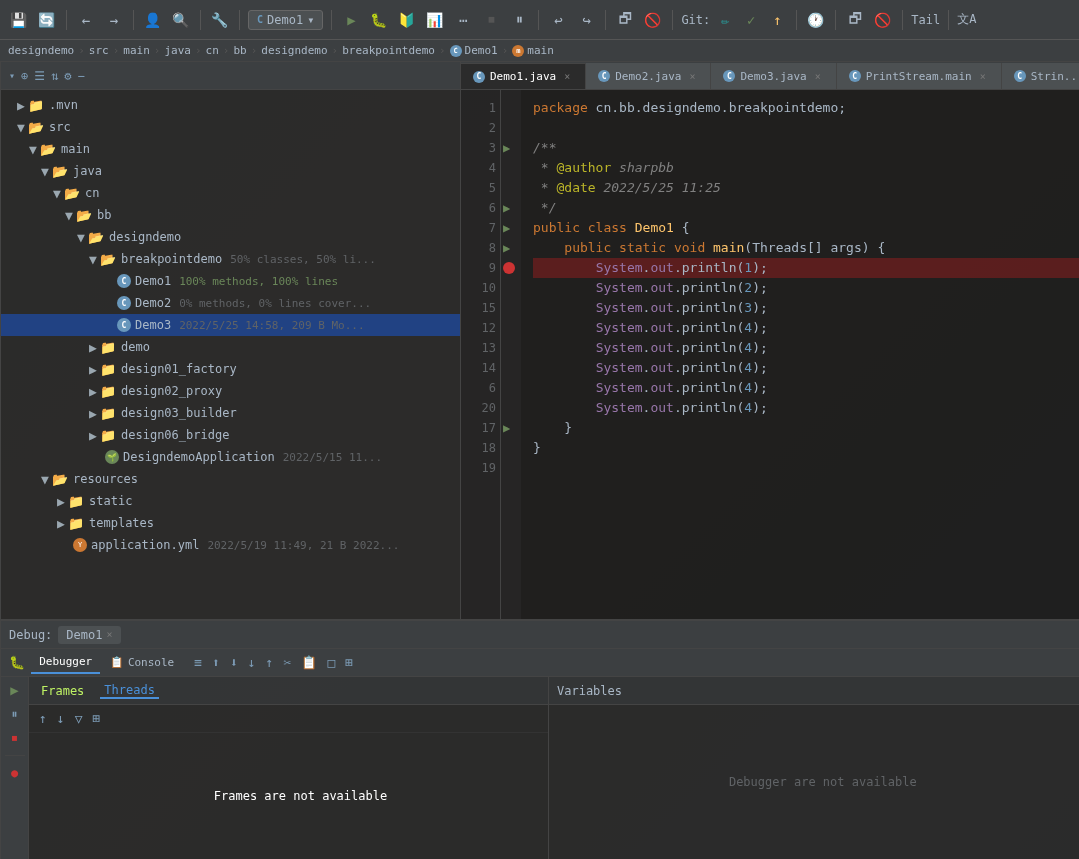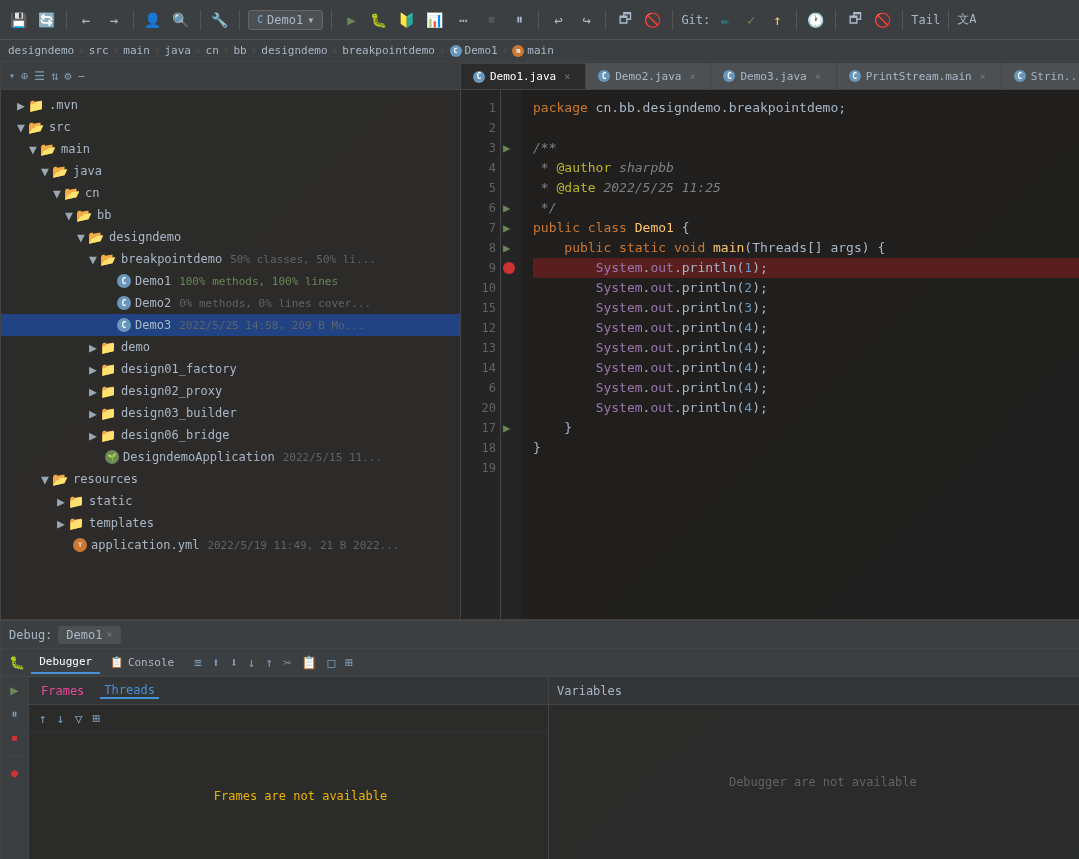--- a/index.html
+++ b/index.html
@@ -349,21 +349,21 @@
       height: 28px;
       display: flex;
       align-items: center;
       padding: 0 8px;
       gap: 12px;
       border-bottom: 1px solid #444;
       background: rgba(60,63,65,0.5);
     }
     .debug-section-tab {
       font-size: 12px;
-      color: #ec4899;
+      color: #bef264;
       cursor: pointer;
       padding: 0 4px;
     }
     .debug-section-tab.active {
       color: #4a90d9;
       border-bottom: 2px solid #4a90d9;
     }
     .debug-frames-toolbar {
       height: 28px;
       display: flex;
@@ -372,21 +372,21 @@
       gap: 6px;
       border-bottom: 1px solid #333;
     }
     .frames-content {
       flex: 1;
       display: flex;
       align-items: center;
       justify-content: center;
     }
     .frames-empty {
-      color: #eab308;
+      color: #ffffff;
       font-size: 12px;
       margin-left: 24px;
     }
     .debug-variables {
       flex: 1;
       display: flex;
       flex-direction: column;
     }
     .debug-variables-header {
       height: 28px;

